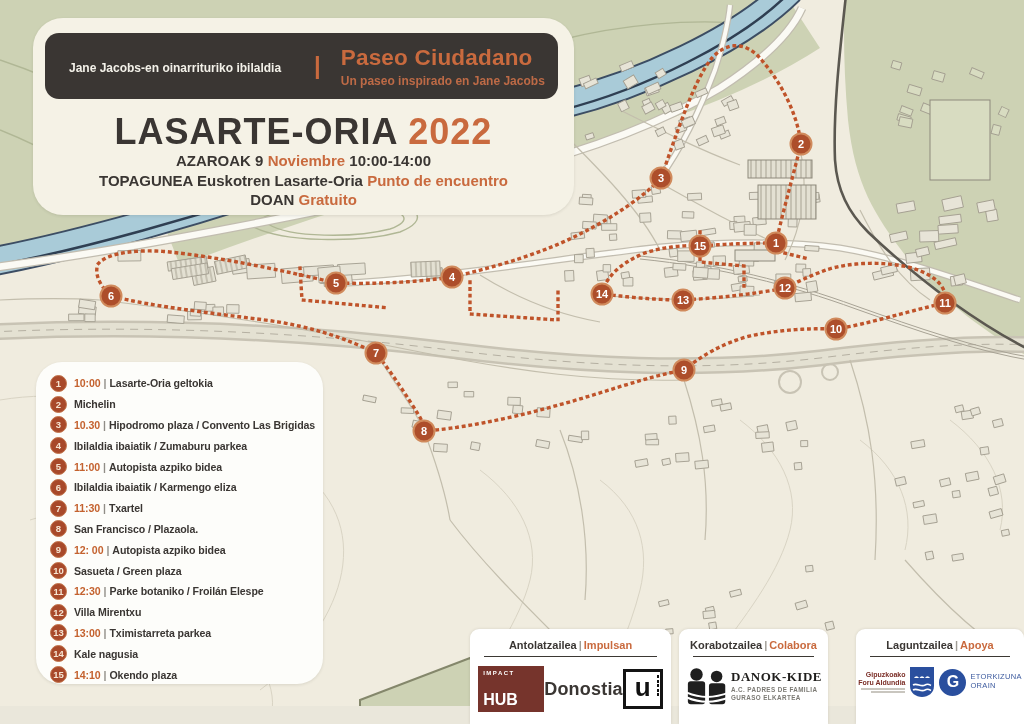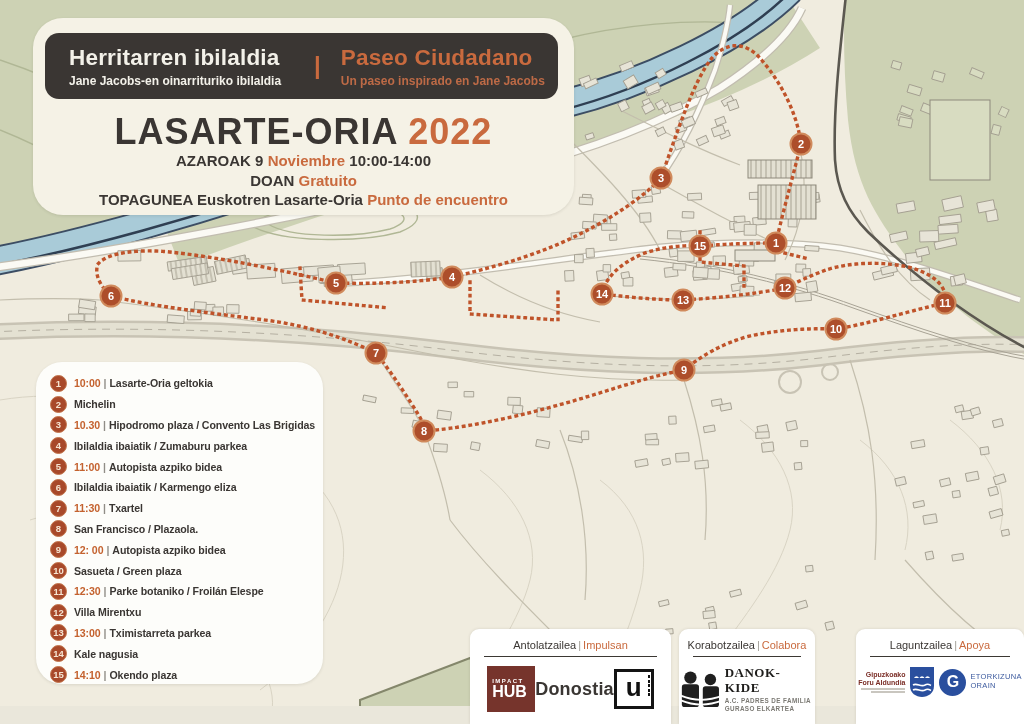--- a/index.html
+++ b/index.html
@@ -28,28 +28,28 @@
   #legend-list{padding:11px 8px 0 14px;}
   .leg-item{display:flex;align-items:center;height:20.8px;white-space:nowrap;}
   .leg-badge{flex:0 0 auto;width:15px;height:15px;border-radius:50%;background:#a8492a;
     border:1.5px solid #c3764e;color:#f6e5d2;font-size:9.5px;font-weight:bold;
     display:inline-flex;align-items:center;justify-content:center;margin-right:7px;}
   .leg-text{font-size:10.6px;font-weight:bold;color:#3a3633;letter-spacing:-.1px;}
   .leg-time{color:#c4622f;} .leg-sep{color:#908d86;padding:0 3px;}
   
   .foot-panel{background:#ffffff;top:629px;height:95px;border-radius:9px 9px 0 0;
     box-shadow:0 0 3px rgba(60,55,45,.15);}
-  #foot-a{left:470px;width:201px;} #foot-b{left:679px;width:136px;} #foot-c{left:856px;width:168px;}
-  .foot-title{text-align:center;font-size:11px;font-weight:normal;color:#3a3633;margin-top:10px;}
+  #foot-a{left:470px;width:201px;} #foot-b{left:679px;width:149px;} #foot-c{left:856px;width:168px;}
+  .foot-title{text-align:center;font-size:11px;font-weight:bold;color:#3a3633;margin-top:10px;}
   .foot-title .fsep{color:#a09d96;padding:0 2px;}
   .foot-rule{height:0;border-top:1.5px solid #3b3833;margin:5px 14px 0 14px;}
   .logo-row{display:flex;align-items:center;justify-content:center;margin-top:9px;}
   
-  .hub-block{width:48px;height:46px;background:#76342c;color:#fff;display:flex;
-    flex-direction:column;justify-content:center;padding:4px 20px 5px 5px;box-sizing:border-box;}
+  .hub-block{width:66px;height:46px;background:#76342c;color:#fff;display:flex;
+    flex-direction:column;justify-content:space-between;padding:4px 20px 5px 5px;box-sizing:border-box;}
   .hub-top{font-size:6px;letter-spacing:1.5px;font-weight:bold;}
   .hub-main{font-size:16px;font-weight:bold;line-height:15px;}
   .donostia{font-size:18px;font-weight:bold;color:#3a3633;letter-spacing:.2px;}
   .u-block{width:40px;height:40px;background:#fff;border:3.5px solid #141414;box-sizing:border-box;
     position:relative;display:flex;align-items:center;justify-content:center;}
   .u-letter{font-size:26px;font-weight:bold;color:#111;line-height:26px;margin-top:-4px;}
   .u-ticks{position:absolute;right:1px;top:3px;display:flex;flex-direction:column;gap:1.5px;}
   .u-ticks i{display:block;width:2px;height:3px;background:#111;}
   
   .dk-text{display:flex;flex-direction:column;line-height:1.15;}
@@ -461,46 +461,45 @@
       <g>
         <circle cx="700" cy="246" r="10.5" fill="#ad4e2b" stroke="#d08a5c" stroke-width="2"></circle>
         <text x="700" y="250" text-anchor="middle" font-size="11" font-weight="bold" fill="#ffffff">15</text>
       </g>
     </g>
 </svg>
 
 <div id="header-panel" class="abs">
   <div id="title-box">
     <div class="tb-col left">
-      <div class="tb-title c-white">Herritarren ibilaldia</div>
       <div class="tb-sub c-white">Jane Jacobs-en oinarrituriko ibilaldia</div>
     </div>
     <div class="tb-divider">|</div>
     <div class="tb-col right">
       <div class="tb-title c-or">Paseo Ciudadano</div>
       <div class="tb-sub c-or2">Un paseo inspirado en Jane Jacobs</div>
     </div>
   </div>
   <div id="city-line">
     <span>LASARTE-ORIA</span>
     <span class="c-or">2022</span>
   </div>
   <div id="info-lines">
     <div>
       <span>AZAROAK 9</span>
       <span class="c-or">Noviembre</span>
       <span>10:00-14:00</span>
     </div>
     <div>
+      <span>TOPAGUNEA Euskotren Lasarte-Oria</span>
+      <span class="c-or">Punto de encuentro</span>
+    </div>
+    <div>
       <span>DOAN</span>
       <span class="c-or">Gratuito</span>
-    </div>
-    <div>
-      <span>TOPAGUNEA Euskotren Lasarte-Oria</span>
-      <span class="c-or">Punto de encuentro</span>
     </div>
   </div>
 </div>
 
 <div id="legend-panel" class="abs">
   <div id="legend-list">
       <div class="leg-item">
         <span class="leg-badge">1</span>
         <span class="leg-text"><span class="leg-time">10:00</span><span class="leg-sep">|</span><span>Lasarte-Oria geltokia</span></span>
       </div>

